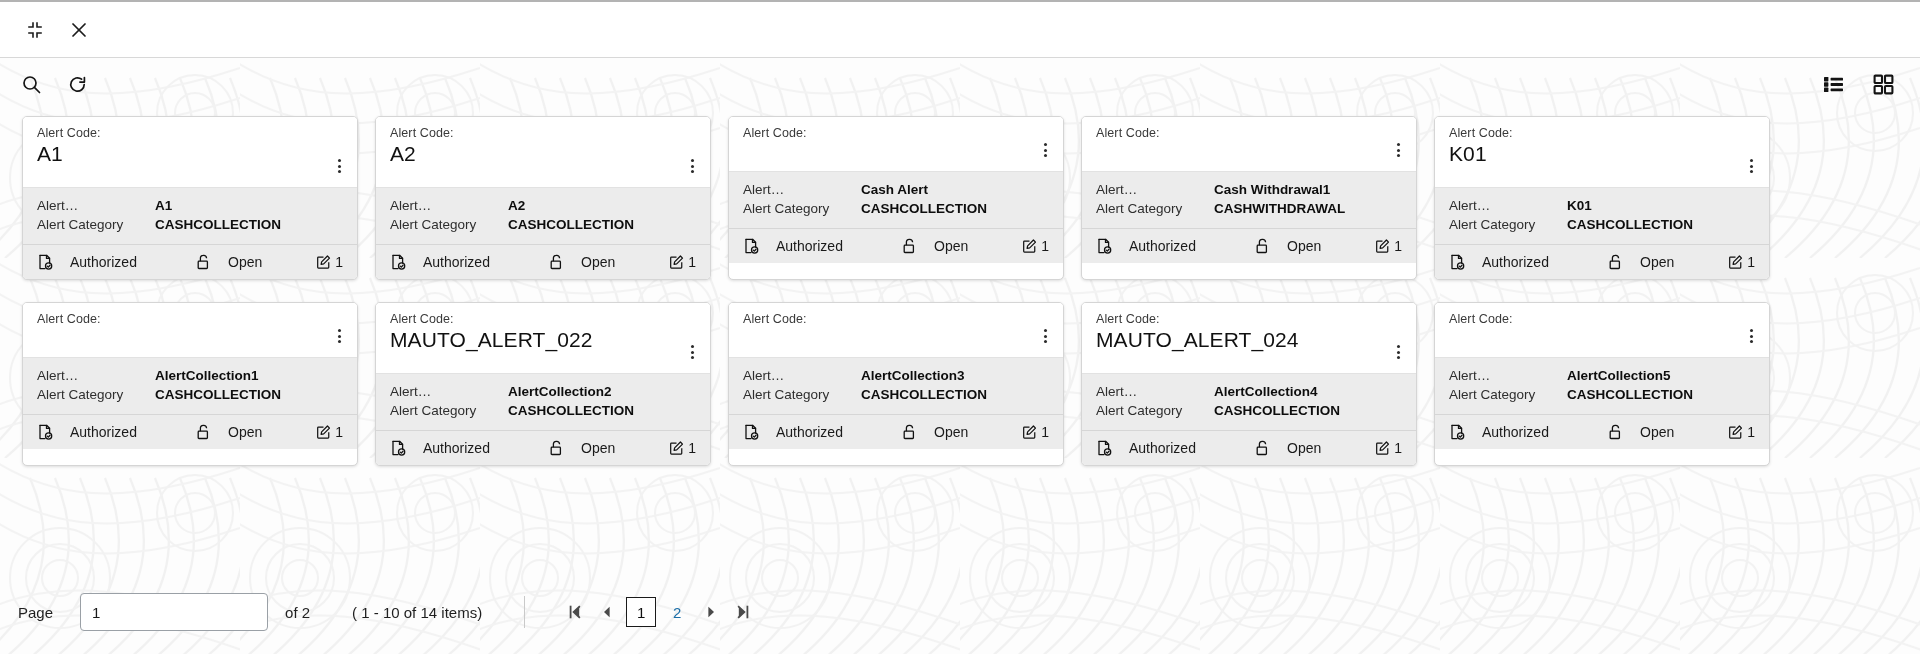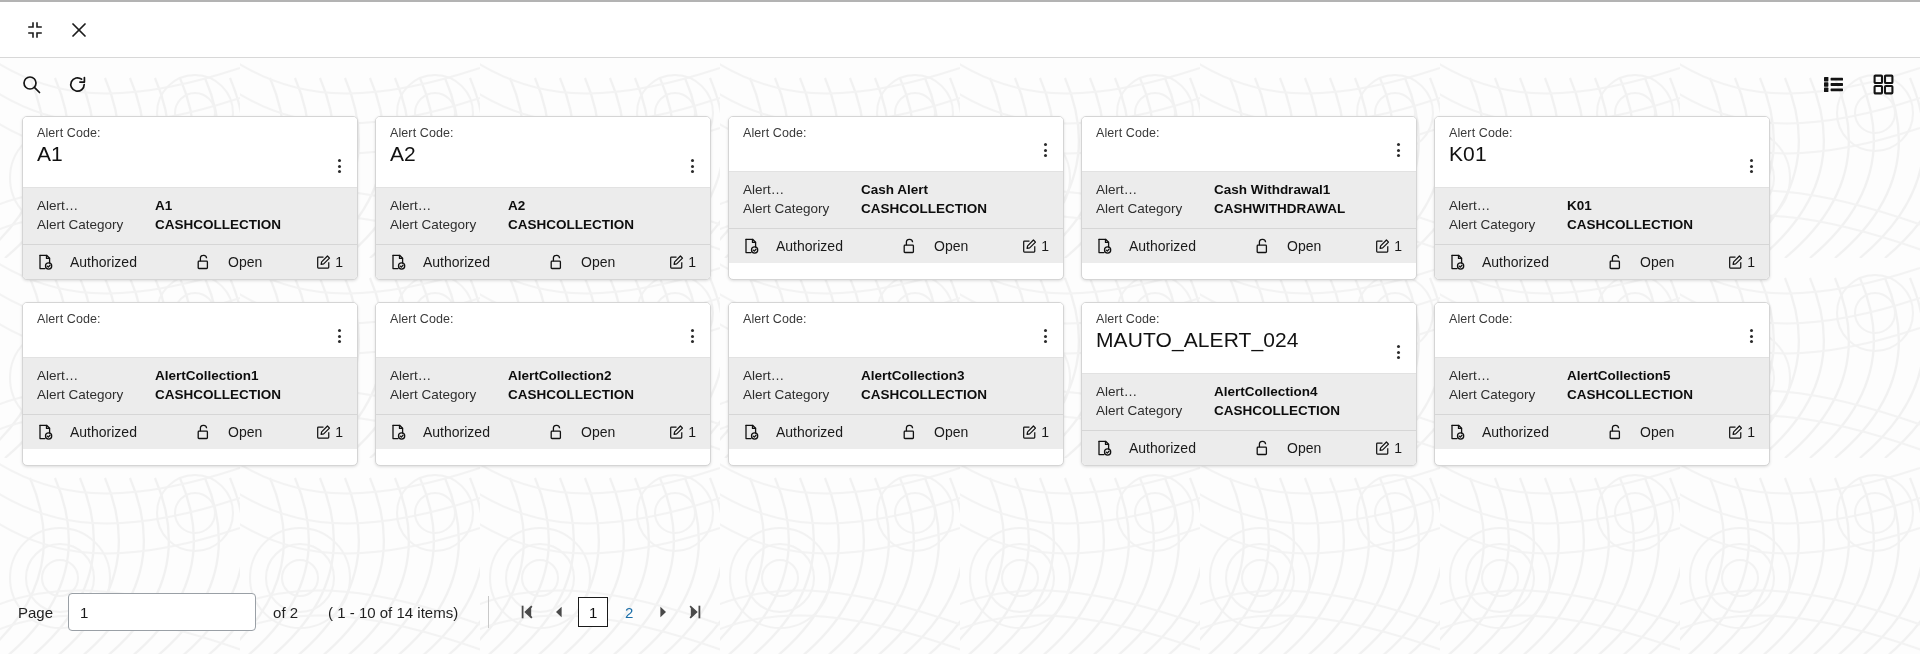--- a/index.html
+++ b/index.html
@@ -195,21 +195,21 @@
 
   
   .pagination {
     position: absolute;
     left: 0; right: 0; bottom: 0;
     z-index: 3;
     height: 84px;
     display: flex;
     align-items: center;
     padding: 0 22px 0 18px;
-    gap: 0;
+    gap: 12px;
   }
   .page-label {
     font-size: 15px;
     color: #1f1f1f;
     margin-right: 15px;
   }
   .page-input {
     width: 188px;
     height: 38px;
     border: 1px solid #9aa0a6;
@@ -217,21 +217,21 @@
     background: #ffffff;
     font-size: 15px;
     color: #1a1a1a;
     padding: 0 11px;
     font-family: "Liberation Sans", sans-serif;
     outline: none;
   }
   .page-of {
     font-size: 15px;
     color: #1f1f1f;
-    margin-left: 17px;
+    margin-left: 5px;
   }
   .page-count {
     font-size: 15px;
     color: #1f1f1f;
     margin-left: 30px;
   }
   .pg-divider {
     width: 1px;
     height: 32px;
     background: #c9c9c9;
@@ -686,20 +686,21 @@
                 </svg>
               </span>
               <span>1</span>
             </div>
           </div>
         </div>
 
         <div class="card">
           <div class="card-head">
             <div class="card-head-label">Alert Code:</div>
+            <div class="card-head-value">MAUTO_ALERT_022</div>
             <div class="kebab">
                 <i></i>
                 <i></i>
                 <i></i>
               </div>
           </div>
           <div class="card-body">
             <div class="kv">
               <div class="kv-key">Alert…</div>
               <div class="kv-val">AlertCollection2</div>

